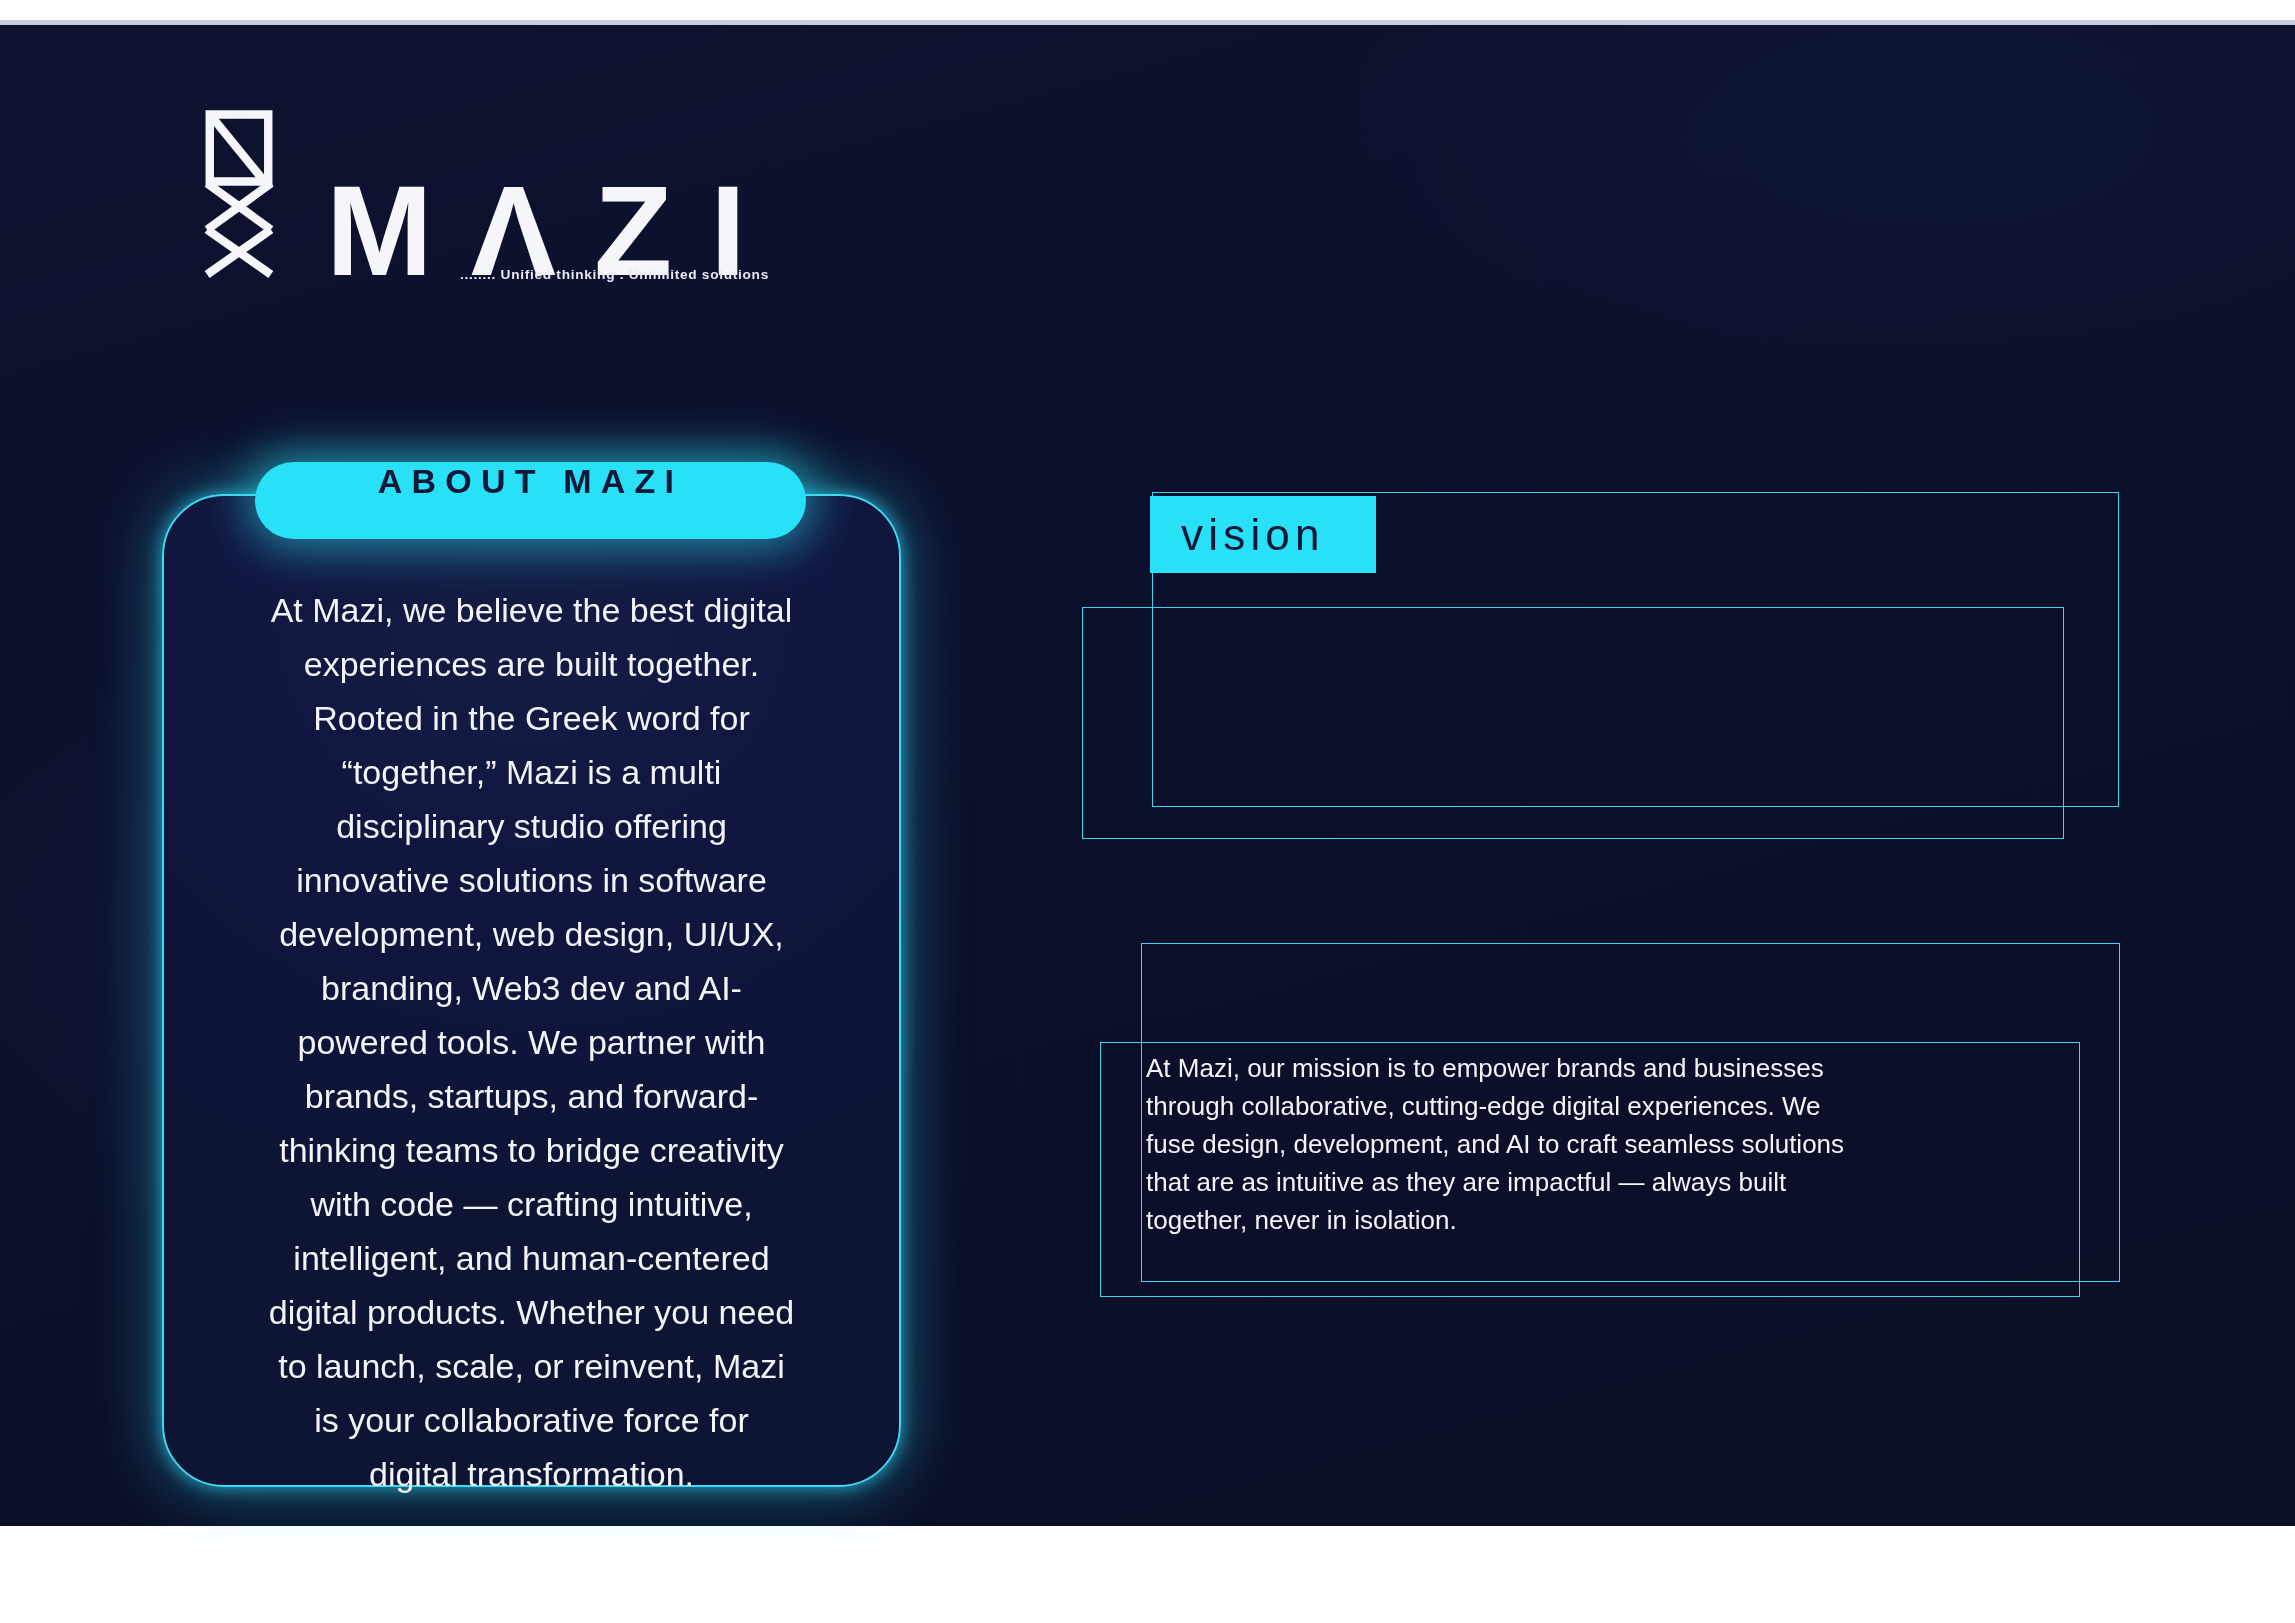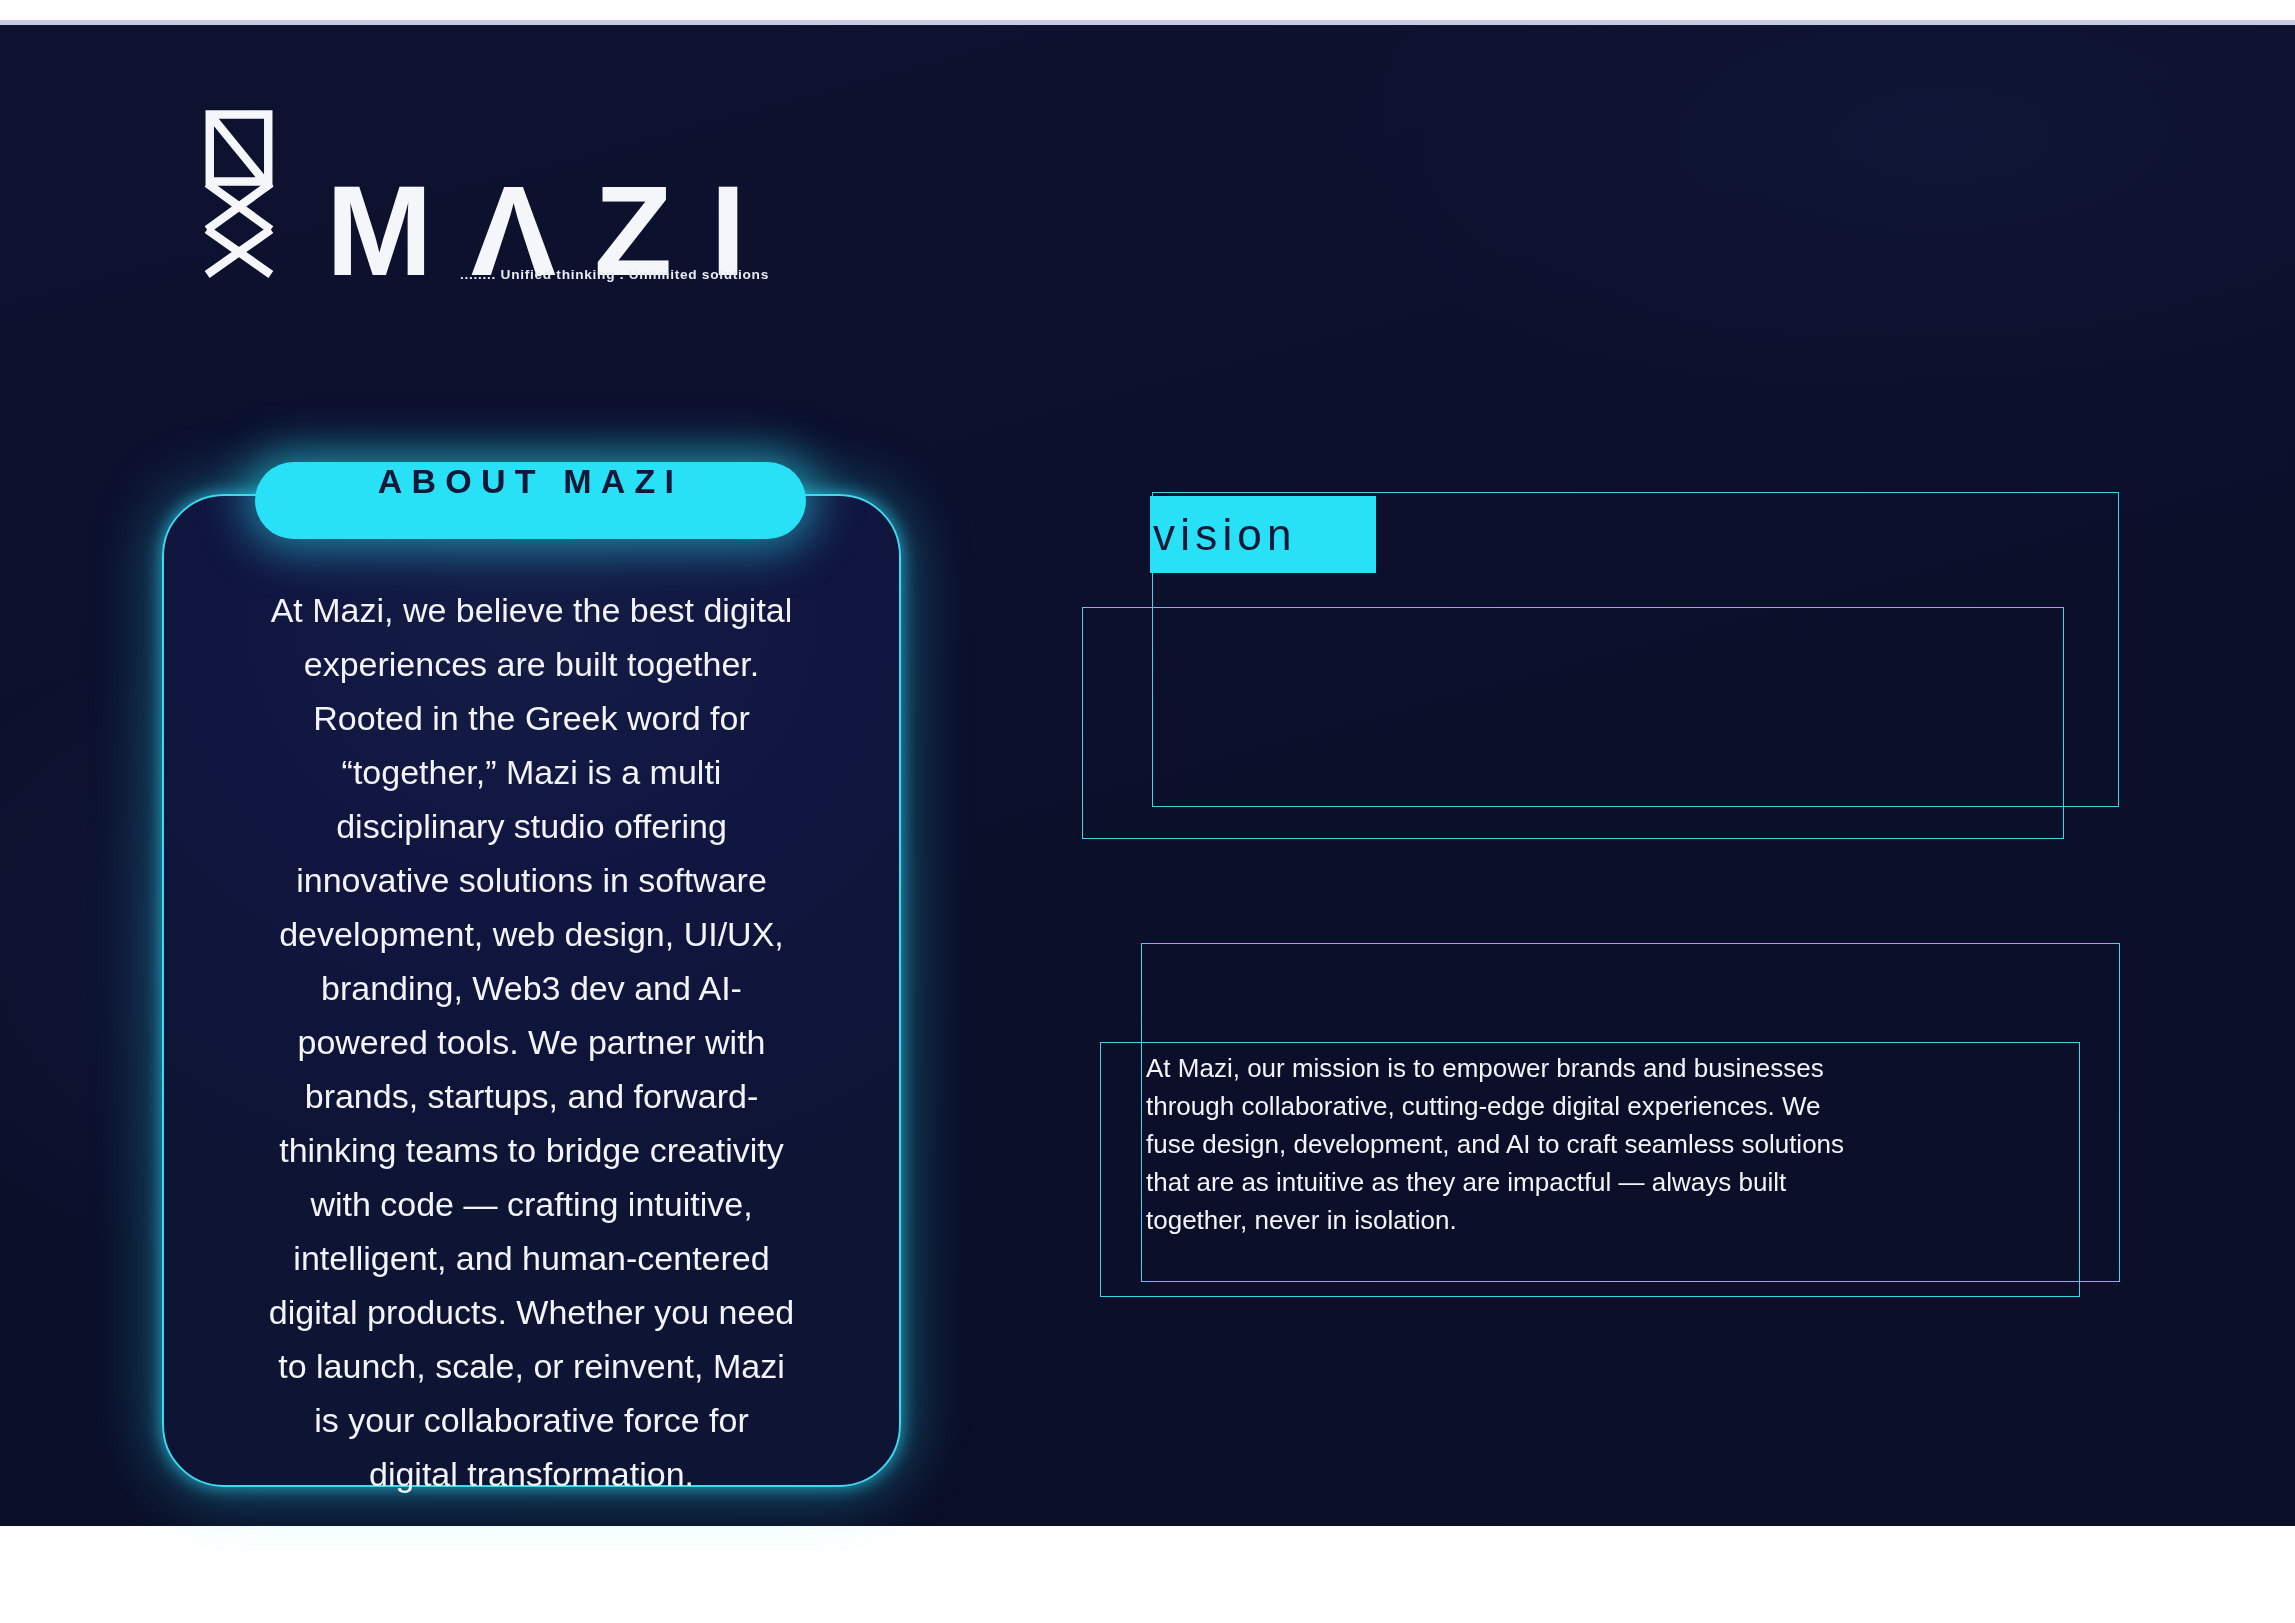--- a/index.html
+++ b/index.html
@@ -123,21 +123,21 @@
     background: #28e1f6;
     color: #111838;
     display: flex;
     align-items: center;
     z-index: 3;
     white-space: nowrap;
   }
   .vision-label {
     left: 1150px; top: 476px;
     width: 226px; height: 77px;
-    padding-left: 3px;
+    padding-left: 31px;
     font-size: 44px;
     font-weight: 500;
     letter-spacing: 5.2px;
     box-sizing: border-box;
   }
   .mission-label {
     left: 1139px; top: 923px;
     width: 297px; height: 71px;
     padding-left: 27.5px;
     font-size: 46px;

